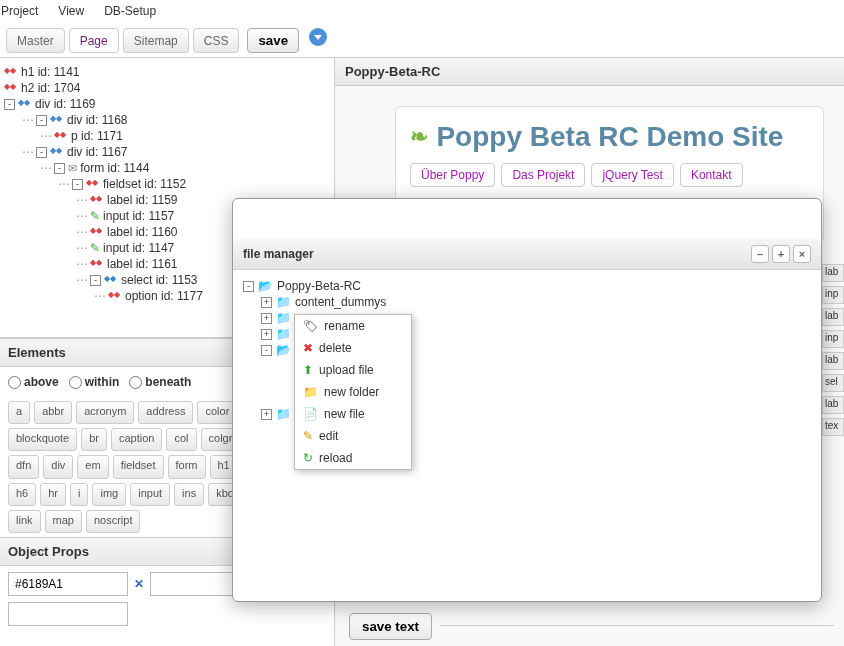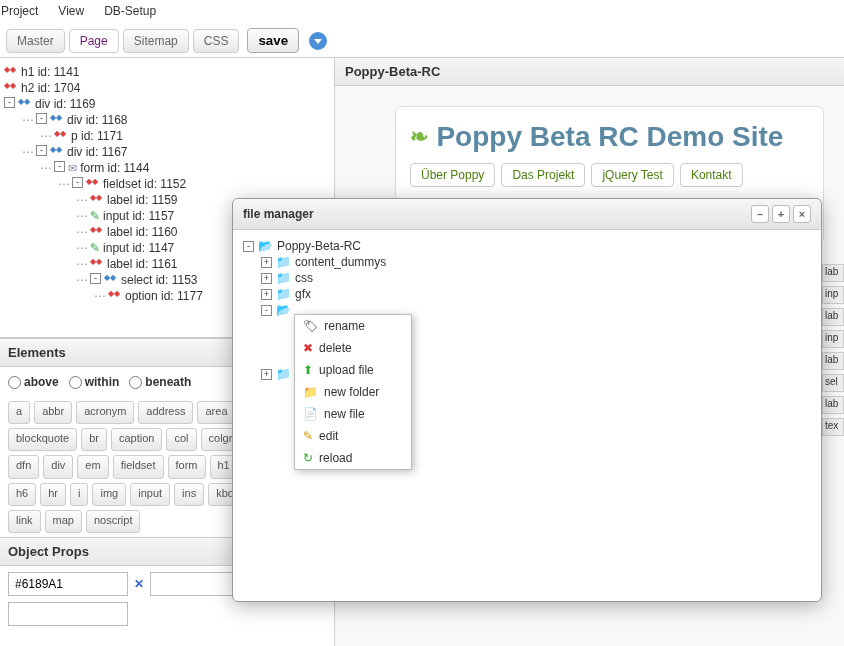--- a/index.html
+++ b/index.html
@@ -3,31 +3,31 @@
 <meta charset="utf-8">
 <style>
 * { box-sizing: border-box; margin: 0; padding: 0; }
 body { font-family: Arial, sans-serif; font-size: 12px; color: #333; background: #fff; width: 844px; height: 646px; overflow: hidden; position: relative; }
 
 
 .menubar { height: 24px; padding: 4px 1px; display: flex; gap: 20px; border-bottom: 1px solid #fff; }
 .menubar span { cursor: pointer; }
 
 
-.toolbar { height: 34px; padding: 4px 6px; display: flex; align-items: center; gap: 4px; border-bottom: 1px solid #ccc; }
+.toolbar { height: 34px; padding: 4px 6px; display: flex; gap: 4px; border-bottom: 1px solid #ccc; }
 .toolbar .tab-btn { background: linear-gradient(#fdfdfd,#e8e8e8); border: 1px solid #ccc; border-radius: 4px; padding: 4px 10px; font-size: 12px; color: #666; cursor: pointer; }
 .toolbar .tab-btn.active { background: #fff; color: #701a75; font-weight: normal; }
 .toolbar .save-btn { margin-left: 4px; background: linear-gradient(#fdfdfd,#e8e8e8); border: 1px solid #aaa; border-radius: 4px; padding: 4px 10px; font-weight: bold; cursor: pointer; }
 .toolbar .circle { width: 18px; height: 18px; border-radius: 50%; background: #4a90d9; margin-left: 6px; position: relative; }
 .toolbar .circle::after { content: ""; position: absolute; left: 5px; top: 7px; border-left: 4px solid transparent; border-right: 4px solid transparent; border-top: 5px solid #fff; }
 
 
 .left-panel { position: absolute; left: 0; top: 58px; width: 335px; bottom: 0; border-right: 1px solid #ccc; background: #fff; }
 .tree { height: 280px; overflow: auto; padding: 6px 4px; font-size: 12px; border-bottom: 1px solid #ccc; }
-.tree-node { display: flex; align-items: flex-start; gap: 3px; padding: 1px 0; white-space: nowrap; }
+.tree-node { display: flex; align-items: center; gap: 3px; padding: 1px 0; white-space: nowrap; }
 .tree-node .toggle { width: 11px; height: 11px; border: 1px solid #888; display: inline-flex; align-items: center; justify-content: center; font-size: 9px; line-height: 1; background: #fff; cursor: pointer; }
 .tree-node .dots { color: #999; letter-spacing: -1px; }
 .tag-icon { width: 14px; height: 12px; display: inline-block; position: relative; }
 .tag-red::before, .tag-red::after { content: "◆"; color: #d44; font-size: 8px; position: absolute; }
 .tag-red::before { left: 0; } .tag-red::after { left: 6px; }
 .tag-blue::before, .tag-blue::after { content: "◆"; color: #48c; font-size: 8px; position: absolute; }
 .tag-blue::before { left: 0; } .tag-blue::after { left: 6px; }
 .pencil-icon::before { content: "✎"; color: #3a3; font-size: 12px; }
 .env-icon::before { content: "✉"; color: #789; font-size: 11px; }
 
@@ -44,34 +44,34 @@
 .props .close-x { color: #36c; font-weight: bold; cursor: pointer; align-self: center; }
 
 
 .right-panel { position: absolute; left: 335px; top: 58px; right: 0; bottom: 0; background: #f8f8f8; }
 .right-header { background: linear-gradient(#f6f6f6,#e8e8e8); border-bottom: 1px solid #ccc; padding: 6px 10px; font-weight: bold; font-size: 13px; }
 .preview { padding: 20px 20px 0 60px; }
 .preview-box { background: #fff; border: 1px solid #ddd; border-radius: 6px; padding: 14px; }
 .site-title { color: #5b89a3; font-size: 28px; font-weight: bold; display: flex; align-items: center; gap: 8px; }
 .leaf-icon { color: #7ab93f; font-size: 22px; }
 .nav-row { display: flex; gap: 6px; margin-top: 10px; }
-.nav-btn { border: 1px solid #ccc; border-radius: 4px; padding: 4px 10px; background: #fff; color: #4d7c0f; font-size: 12px; cursor: pointer; }
+.nav-btn { border: 1px solid #ccc; border-radius: 4px; padding: 4px 10px; background: #fff; color: #a21caf; font-size: 12px; cursor: pointer; }
 .h1-marker { margin-top: 12px; display: inline-block; background: #ddd; border: 1px solid #999; padding: 1px 6px; font-size: 11px; }
 .kt { color: #5b89a3; font-size: 18px; font-weight: bold; margin-left: -6px; }
 
 .side-stubs { position: absolute; right: 0; top: 206px; width: 22px; }
 .stub { background: #eee; border: 1px solid #ccc; height: 18px; margin-bottom: 4px; font-size: 10px; padding: 1px 2px; overflow: hidden; }
 
 .save-text-row { position: absolute; left: 14px; bottom: 6px; right: 10px; display: flex; gap: 8px; }
 .save-text-btn { background: linear-gradient(#fdfdfd,#e8e8e8); border: 1px solid #aaa; border-radius: 4px; padding: 5px 12px; font-weight: bold; cursor: pointer; }
 .save-text-row .line { flex: 1; border-top: 1px solid #ccc; margin-top: 12px; }
 
 
 .dialog { position: absolute; left: 232px; top: 198px; width: 590px; height: 404px; background: #fff; border: 1px solid #999; border-radius: 6px; box-shadow: 0 4px 20px rgba(0,0,0,0.3); }
-.dialog-title { background: linear-gradient(#f6f6f6,#e4e4e4); border-bottom: 1px solid #ccc; border-radius: 6px 6px 0 0; padding: 6px 10px; font-weight: bold; display: flex; align-items: center; }
+.dialog-title { background: linear-gradient(#f6f6f6,#e4e4e4); border-bottom: 1px solid #ccc; border-radius: 6px 6px 0 0; padding: 6px 10px; font-weight: bold; display: flex; align-items: center; margin-top: 40px; }
 .dialog-title .spacer { flex: 1; }
 .dialog-title .dbtn { width: 18px; height: 18px; border: 1px solid #bbb; border-radius: 3px; background: #fff; margin-left: 3px; display: flex; align-items: center; justify-content: center; font-size: 11px; cursor: pointer; color: #666; }
 
 .fm-tree { padding: 8px 10px; font-size: 12px; }
 .fm-node { display: flex; align-items: center; gap: 4px; padding: 1px 0; }
 .fm-node .toggle { width: 11px; height: 11px; border: 1px solid #888; display: inline-flex; align-items: center; justify-content: center; font-size: 9px; background: #fff; cursor: pointer; }
 .folder-icon::before { content: "📁"; font-size: 12px; filter: hue-rotate(180deg) saturate(2); }
 .folder-open::before { content: "📂"; font-size: 12px; filter: hue-rotate(180deg) saturate(2); }
 .file-icon::before { content: "📄"; font-size: 12px; }
 .red-file { display: inline-block; width: 12px; height: 14px; background: #d44; border-radius: 1px; }
@@ -200,21 +200,21 @@
     <label>
         <input type="radio" name="pos" style="">
         <span>beneath</span>
       </label>
   </div>
   <div class="tag-grid" id="tag-grid">
       <span class="tag-chip">a</span>
       <span class="tag-chip">abbr</span>
       <span class="tag-chip">acronym</span>
       <span class="tag-chip">address</span>
-      <span class="tag-chip">area</span>
+      <span class="tag-chip">color</span>
       <span class="tag-chip">bdo</span>
       <span class="tag-chip">big</span>
       <span class="tag-chip">blockquote</span>
       <span class="tag-chip">br</span>
       <span class="tag-chip">caption</span>
       <span class="tag-chip">col</span>
       <span class="tag-chip">colgroup</span>
       <span class="tag-chip">dd</span>
       <span class="tag-chip">del</span>
       <span class="tag-chip">dfn</span>
@@ -270,20 +270,24 @@
   <div class="side-stubs" id="side-stubs">
       <div class="stub">lab</div>
       <div class="stub">inp</div>
       <div class="stub">lab</div>
       <div class="stub">inp</div>
       <div class="stub">lab</div>
       <div class="stub">sel</div>
       <div class="stub">lab</div>
       <div class="stub">tex</div>
     </div>
+  <div class="save-text-row">
+    <button class="save-text-btn">save text</button>
+    <div class="line"></div>
+  </div>
 </div>
 
 <div class="dialog">
   <div class="dialog-title">
     <span>file manager</span>
     <span class="spacer"></span>
     <span class="dbtn">–</span>
     <span class="dbtn">+</span>
     <span class="dbtn">×</span>
   </div>

